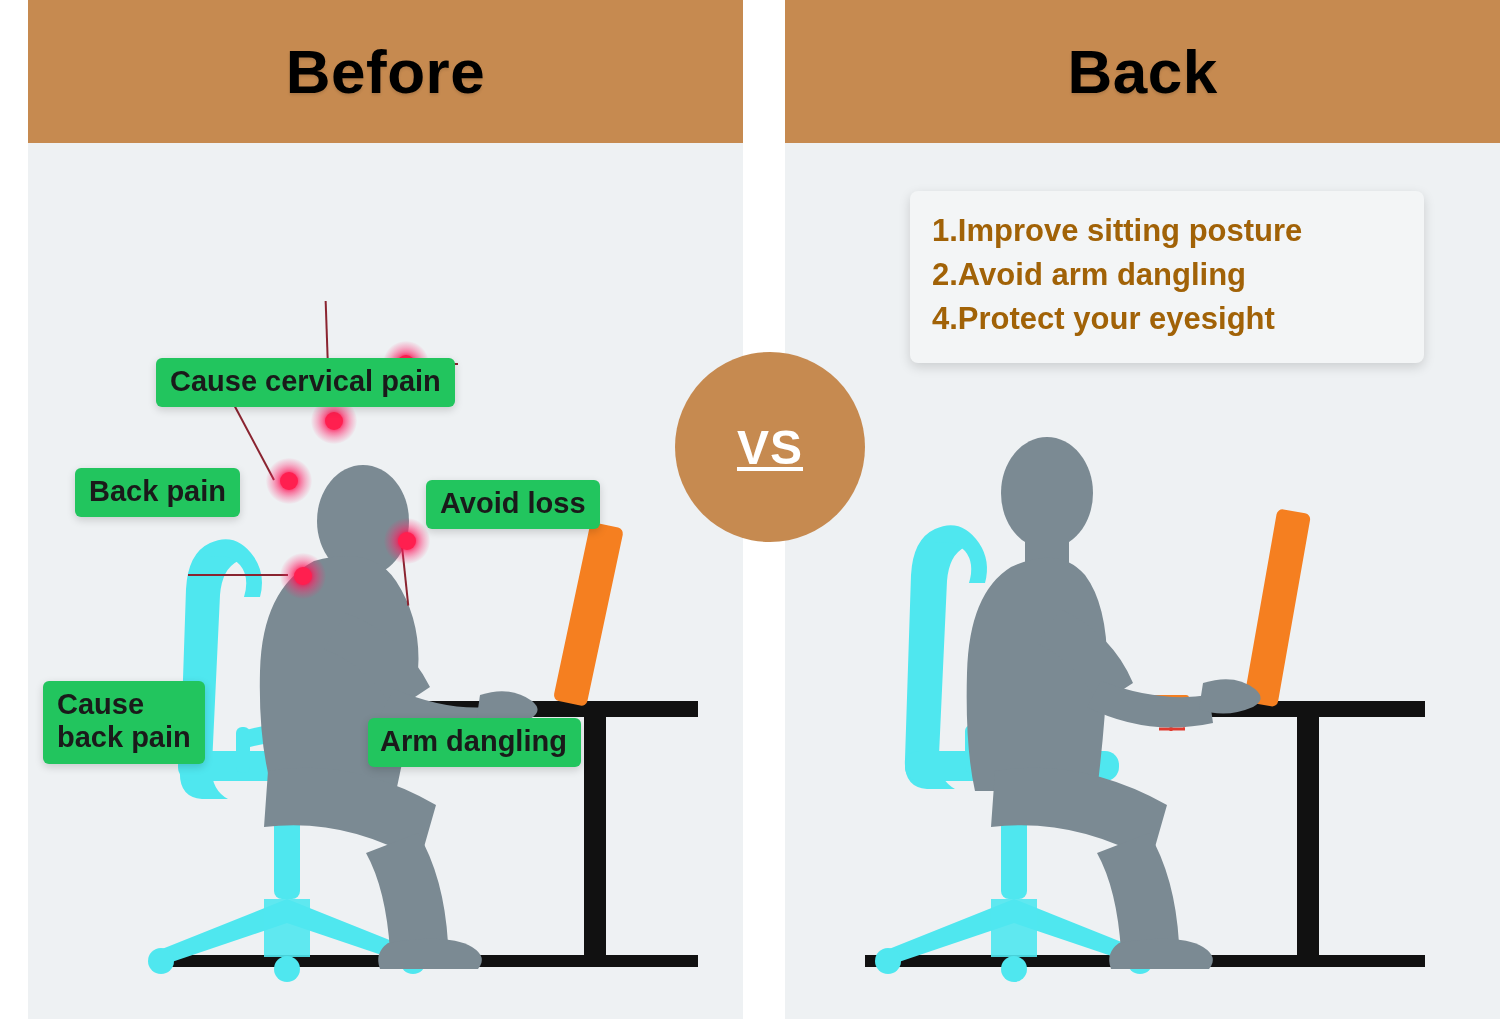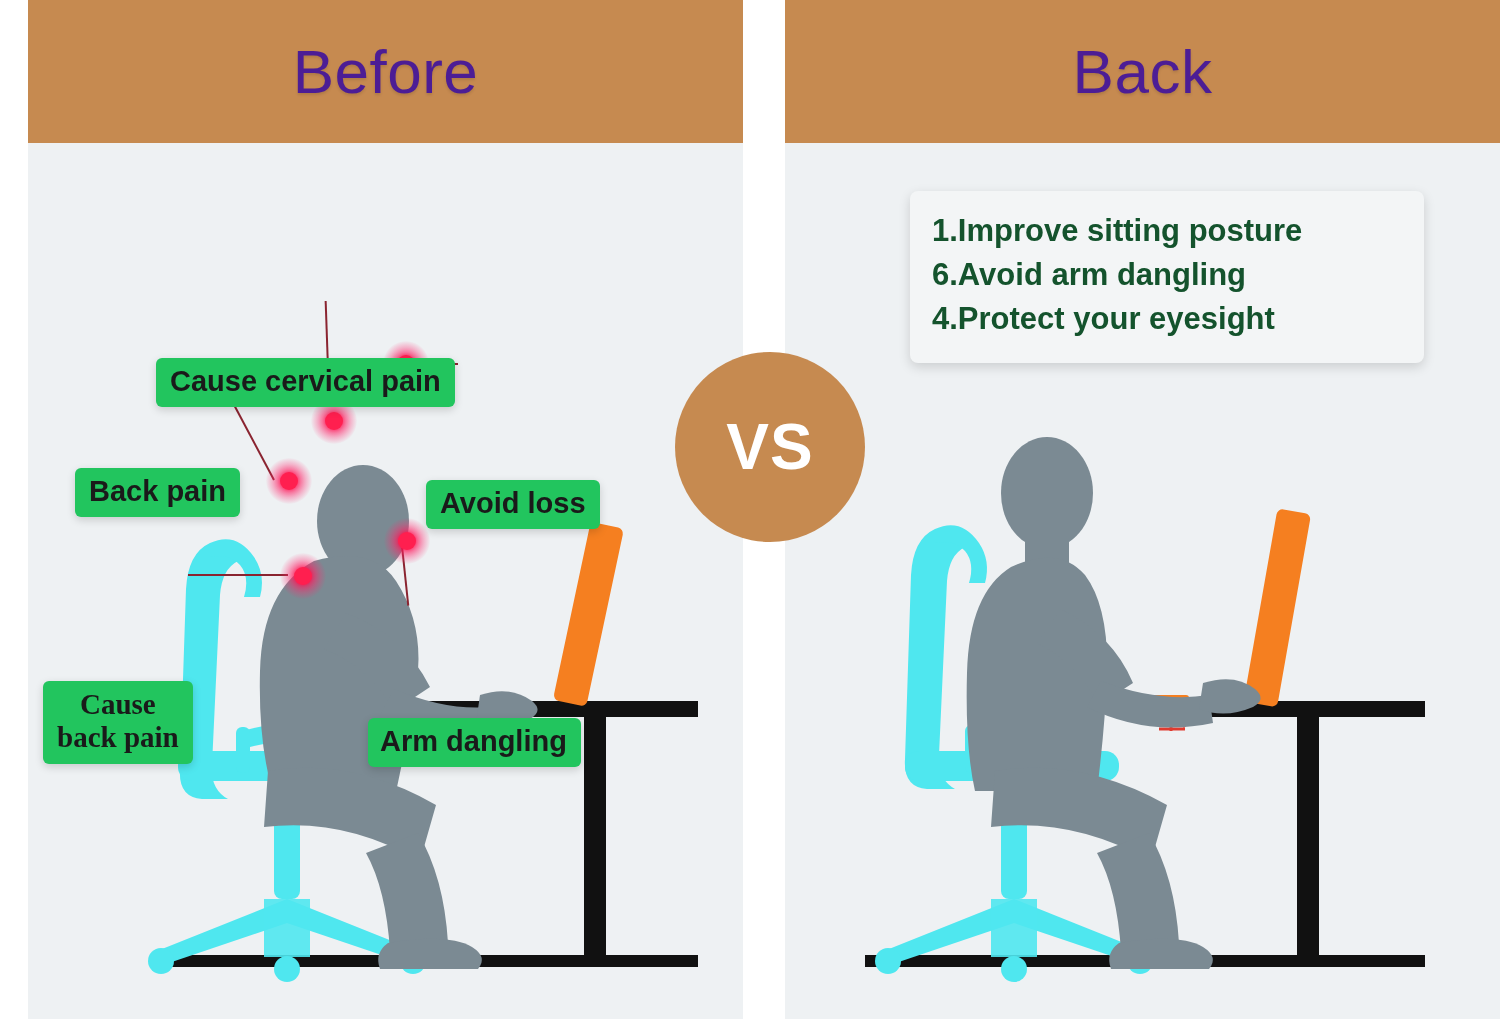--- a/index.html
+++ b/index.html
@@ -15,52 +15,52 @@
   .panel{position:absolute;top:0;height:1019px;width:715px;background:#eef1f3;overflow:hidden;}
   .panel.left{left:28px;}
   .panel.right{left:785px;}
 
   .panel-header{
     position:absolute;left:0;top:0;width:100%;height:143px;
     background:#c68a50;
     display:flex;align-items:center;justify-content:center;
   }
   .panel-header .title{
-    color:#4c1d95;font-weight:normal;font-size:62px;letter-spacing:.5px;
+    color:#000000;font-weight:bold;font-size:62px;letter-spacing:.5px;
     text-shadow:0 2px 3px rgba(0,0,0,.12);
   }
 
   .panel-body{position:absolute;left:0;top:143px;width:100%;height:876px;background:#eef1f3;}
 
   
   .vs-badge{
     position:absolute;left:675px;top:352px;width:190px;height:190px;border-radius:50%;
     background:#c68a50;display:flex;align-items:center;justify-content:center;z-index:40;
   }
-  .vs-badge .vs-text{color:#ffffff;font-weight:bold;font-size:64px;letter-spacing:1px;}
+  .vs-badge .vs-text{color:#ffffff;font-weight:bold;font-size:48px;letter-spacing:1px;text-decoration:underline;}
 
   
   .callout{
     position:absolute;background:#22c55e;border-radius:6px;
     box-shadow:0 3px 9px rgba(0,0,0,.16);
     padding:7px 14px 9px 14px;
     font-weight:bold;font-size:29px;color:#1a1a1a;white-space:nowrap;z-index:30;
     line-height:1.15;
   }
-  .callout.two-line{white-space:normal;text-align:center;font-family:Liberation Serif, serif;}
+  .callout.two-line{white-space:normal;text-align:left;}
 
   
   .tips-card{
     position:absolute;left:125px;top:48px;width:470px;
     background:#f3f5f6;border-radius:8px;
     box-shadow:0 4px 12px rgba(0,0,0,.15);
     padding:18px 22px 22px 22px;z-index:30;
   }
   .tips-card .tip{
-    font-weight:bold;font-size:31px;color:#14532d;line-height:1.42;white-space:nowrap;
+    font-weight:bold;font-size:31px;color:#a16207;line-height:1.42;white-space:nowrap;
   }
 
   
   .paindot{position:absolute;width:46px;height:46px;z-index:25;}
   .paindot .glow{
     position:absolute;left:0;top:0;width:46px;height:46px;border-radius:50%;
     background:radial-gradient(circle, rgba(255,40,110,.85) 0%, rgba(255,40,110,.45) 42%, rgba(255,40,110,0) 72%);
   }
   .paindot .core{
     position:absolute;left:14px;top:14px;width:18px;height:18px;border-radius:50%;
@@ -238,20 +238,20 @@
           <path d="M418 540 q32 -10 52 6 q12 10 -2 18 q-28 12 -54 2 z"></path>
 
           <path d="M210 628 q86 -14 172 34 l-16 56 q-78 -44 -160 -34 z"></path>
           <path d="M364 690 q26 44 30 110 l-58 8 q-4 -62 -24 -98 z"></path>
           <path d="M334 800 q60 -10 84 4 q16 10 6 22 l-98 0 q-6 -16 8 -26 z"></path>
         </g>
       </svg>
 
       <div class="tips-card">
         <div class="tip">1.Improve sitting posture</div>
-        <div class="tip">6.Avoid arm dangling</div>
+        <div class="tip">2.Avoid arm dangling</div>
         <div class="tip">4.Protect your eyesight</div>
       </div>
 
     </div>
   </div>
 
 </div>
 
 </body></html>

